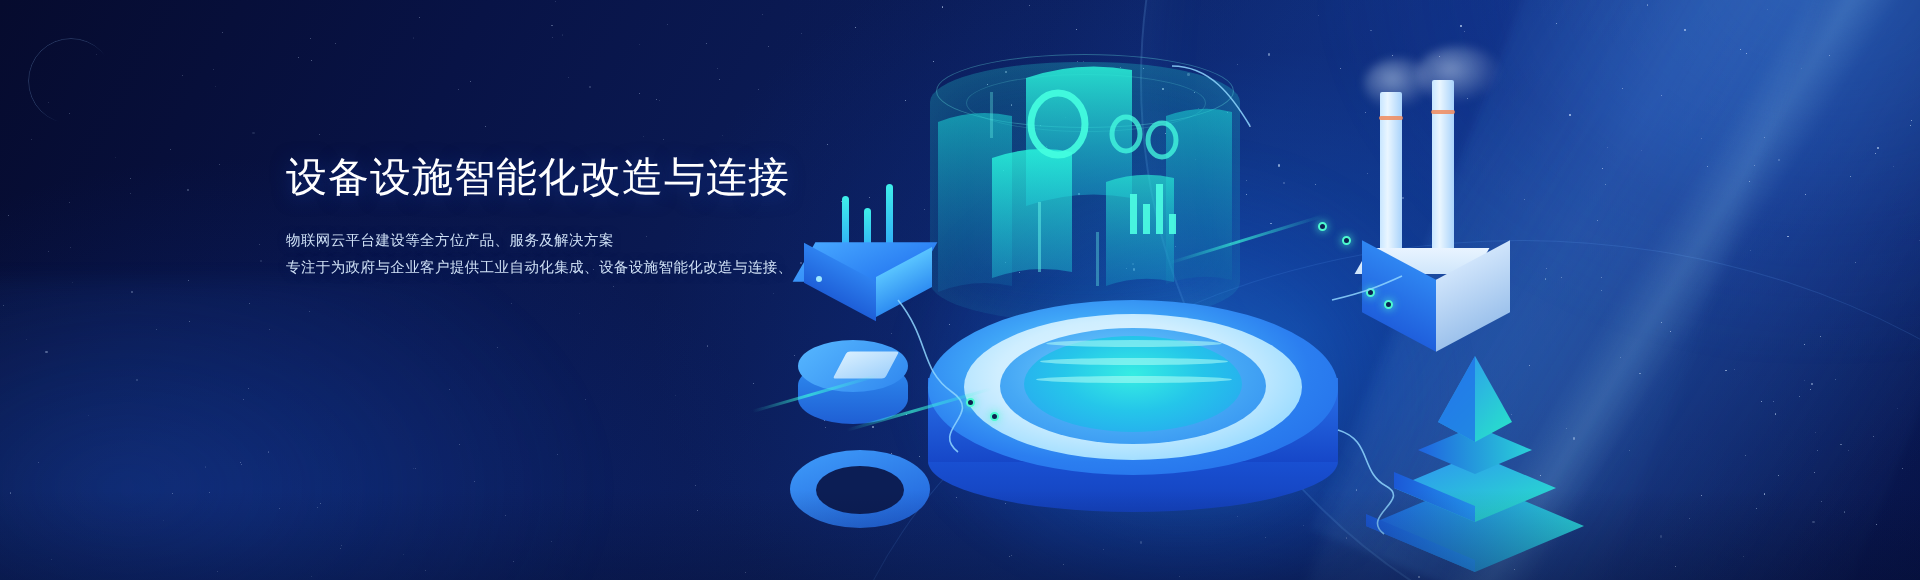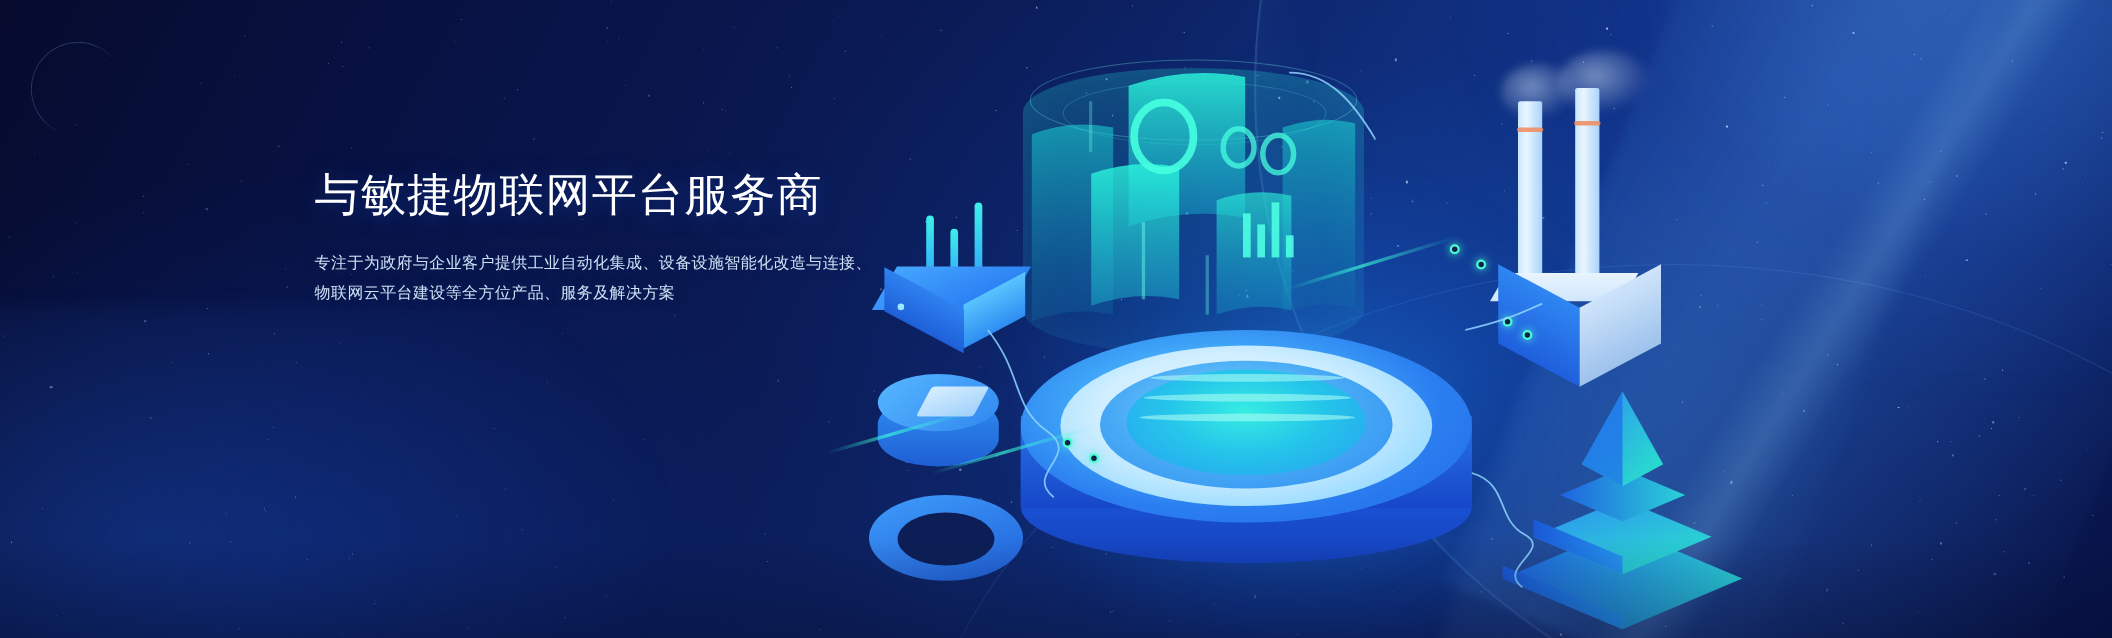--- a/index.html
+++ b/index.html
@@ -556,25 +556,25 @@
       <i style="left:1670.1px;top:331.1px;width:1px;height:1px;opacity:0.76"></i>
       <i style="left:1820.4px;top:336.0px;width:1px;height:1px;opacity:0.66"></i>
       <i style="left:1546.3px;top:268.3px;width:1px;height:1px;opacity:0.41"></i>
       <i style="left:1029.2px;top:4.5px;width:1px;height:1px;opacity:0.50"></i>
       <i style="left:334.6px;top:43.1px;width:1px;height:1px;opacity:0.35"></i>
       <i style="left:1314.7px;top:183.5px;width:1.6px;height:1.6px;opacity:0.55"></i>
     </div>
 
   <div class="copy">
     <h1 class="headline">
-      <span class="l2">与敏捷物联网平台服务商</span>
+      <span class="l2">设备设施智能化改造与连接</span>
     </h1>
     <p class="subcopy">
+      <span>物联网云平台建设等全方位产品、服务及解决方案</span>
       <span>专注于为政府与企业客户提供工业自动化集成、设备设施智能化改造与连接、</span>
-      <span>物联网云平台建设等全方位产品、服务及解决方案</span>
     </p>
   </div>
 
   <div class="art">
     <div class="halo"></div>
 
     <div class="tower">
       <div class="glass"></div>
       <div class="top-ellipse"></div>
       <div class="top-ellipse2"></div>

